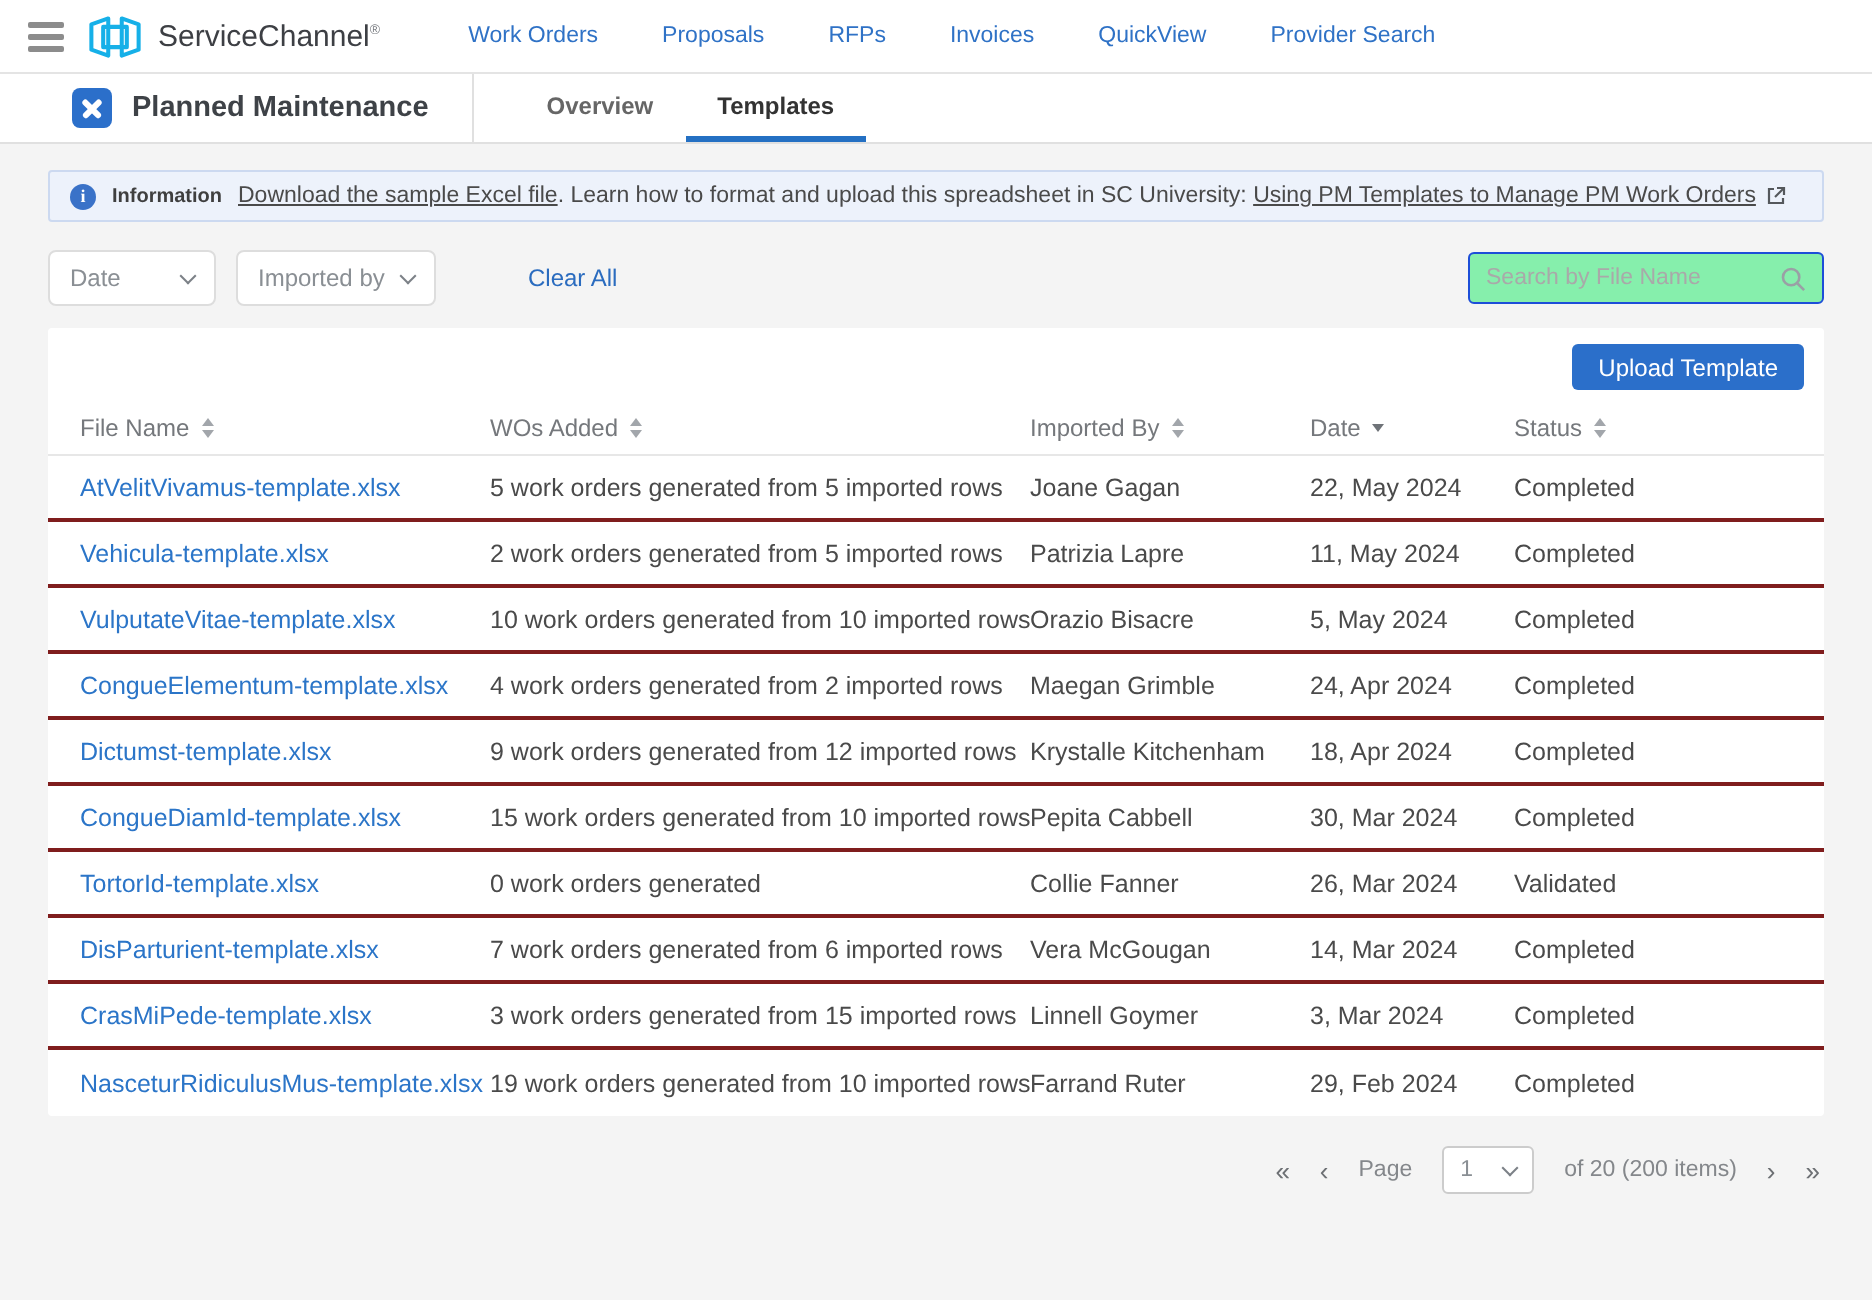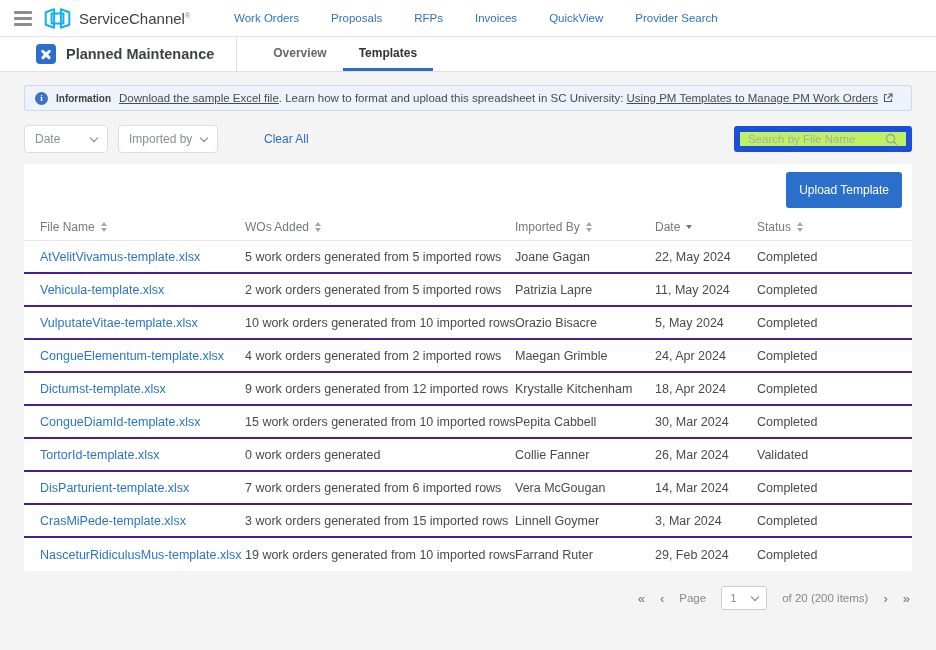--- a/index.html
+++ b/index.html
@@ -44,42 +44,42 @@
   .ext-icon{margin-left:5px;display:inline-flex;}
 
   .filters{margin-top:14px;display:flex;align-items:center;}
   .filter-btn{height:28px;background:#fff;border:1px solid #ddd;border-radius:4px;
     display:flex;align-items:center;justify-content:space-between;padding:0 10px;
     font-size:12px;color:#8a8f94;margin-right:10px;cursor:pointer;}
   .fb-date{width:84px;} .fb-imp{width:100px;}
   .chev{width:6px;height:6px;border-right:1.6px solid #7c8187;border-bottom:1.6px solid #7c8187;
     transform:rotate(45deg);margin-top:-3px;}
   .clear-all{color:#2b6cbf;font-size:12px;margin-left:36px;cursor:pointer;}
-  .search{margin-left:auto;width:178px;height:26px;background:#bef264;border:6px solid #1d4ed8;
+  .search{margin-left:auto;width:178px;height:26px;background:#86efac;border:1px solid #1d4ed8;
     border-radius:3px;display:flex;align-items:center;padding:0 8px;}
   .search input{border:none;outline:none;flex:1;font-size:11.5px;color:#555;background:transparent;
     font-family:"Liberation Sans",sans-serif;min-width:0;}
   .search input::placeholder{color:#a9a9a9;}
 
   
   .card{margin-top:11px;background:#fff;border-radius:2px;}
   .toolbar{display:flex;justify-content:flex-end;padding:8px 10px 5px;}
   .upload-btn{background:#2b6fca;color:#fff;font-size:12px;border:none;border-radius:3px;
-    height:36px;padding:0 13px;display:flex;align-items:center;cursor:pointer;
+    height:23px;padding:0 13px;display:flex;align-items:center;cursor:pointer;
     font-family:"Liberation Sans",sans-serif;}
   .thead{display:flex;align-items:center;height:28px;border-bottom:1px solid #e7e7e7;
     font-size:12px;color:#75787c;padding-left:16px;}
   .hcell{display:flex;align-items:center;gap:6px;}
   .c-file{width:205px;} .c-wos{width:270px;} .c-imp{width:140px;} .c-date{width:102px;} .c-status{flex:1;}
   .sort{display:flex;flex-direction:column;gap:2px;cursor:pointer;}
   .tri{width:0;height:0;border-left:3.5px solid transparent;border-right:3.5px solid transparent;}
   .tri-up{border-bottom:4px solid #a2a6ab;}
   .tri-down{border-top:4px solid #a2a6ab;}
   .tri-down.dark{border-top-color:#6f7378;}
-  .trow{display:flex;align-items:center;height:33px;border-bottom:2px solid #4c1d95;
+  .trow{display:flex;align-items:center;height:33px;border-bottom:2px solid #7f1d1d;
     font-size:12.5px;color:#4a4a4a;padding-left:16px;}
   .trow:last-child{border-bottom:none;}
   .cell{overflow:hidden;white-space:nowrap;}
   .file-cell{color:#2b75c8;cursor:pointer;}
 
   
   .pagination{margin-top:15px;display:flex;justify-content:flex-end;align-items:center;
     gap:15px;font-size:11.5px;color:#84878b;padding-right:2px;}
   .pg-arrow{color:#6d7074;font-size:13px;cursor:pointer;line-height:1;}
   .page-select{width:46px;height:24px;border:1px solid #ccc;border-radius:3px;background:#fff;

